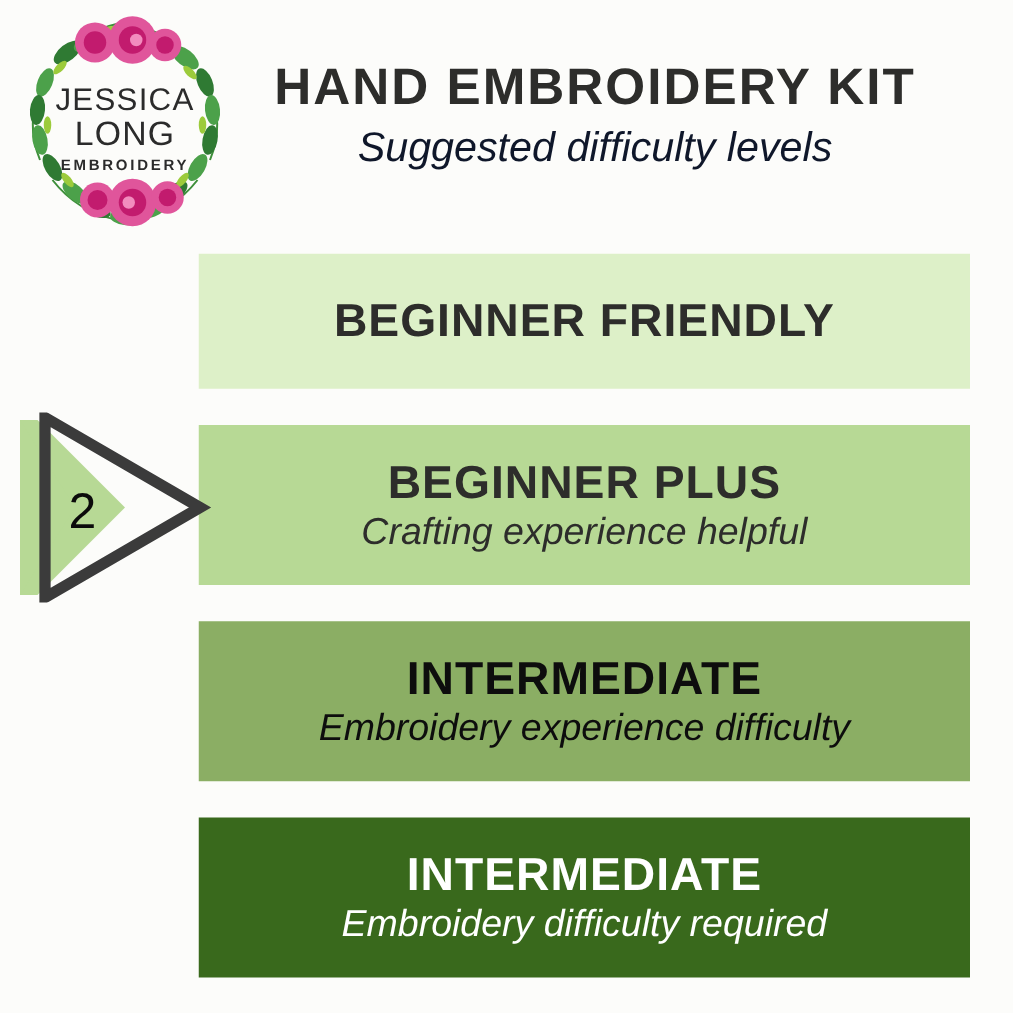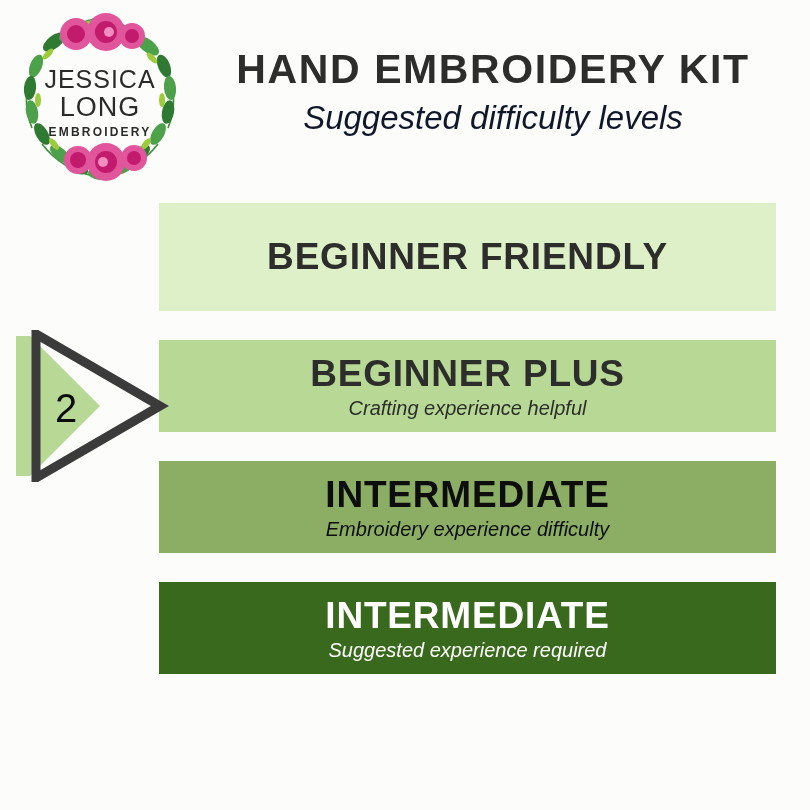--- a/index.html
+++ b/index.html
@@ -39,21 +39,21 @@
   .logo-text-embroidery {
     font-family: "Liberation Sans", sans-serif;
     font-weight: 700;
     fill: #2b2b2b;
     letter-spacing: 2.2px;
   }
 
   
   .header {
     position: absolute;
-    left: 193px;
+    left: 176px;
     top: 48px;
     width: 600px;
     text-align: center;
   }
   .title {
     font-family: "Liberation Sans", sans-serif;
     font-size: 41px;
     font-weight: 700;
     letter-spacing: 1.6px;
     color: #2d2d2b;
@@ -83,33 +83,33 @@
     width: 617px;
     box-sizing: border-box;
     display: flex;
     flex-direction: column;
     align-items: center;
     justify-content: center;
     margin-bottom: 29px;
     padding: 0 10px;
   }
   .level-bar.h1 { height: 108px; }
-  .level-bar.h2 { height: 92px; }
+  .level-bar.h2 { height: 128px; }
   .level-name {
     font-family: "Liberation Sans", sans-serif;
     font-size: 37px;
     font-weight: 700;
     letter-spacing: 0.8px;
     line-height: 1.12;
     white-space: nowrap;
   }
   .level-desc {
     font-family: "Liberation Sans", sans-serif;
     font-style: italic;
-    font-size: 20px;
+    font-size: 30px;
     font-weight: 400;
     line-height: 1.12;
     margin-top: 2px;
     white-space: nowrap;
   }
   .level-bar.lvl1 { background: #DDF0C8; }
   .level-bar.lvl2 { background: #B7D995; }
   .level-bar.lvl3 { background: #8BAE64; }
   .level-bar.lvl4 { background: #39691C; }
   .level-bar.lvl1 .level-name,
@@ -228,21 +228,21 @@
       <div class="level-desc">Crafting experience helpful</div>
     </div>
 
     <div class="level-bar lvl3 h2">
       <div class="level-name">INTERMEDIATE</div>
       <div class="level-desc">Embroidery experience difficulty</div>
     </div>
 
     <div class="level-bar lvl4 h2">
       <div class="level-name">INTERMEDIATE</div>
-      <div class="level-desc">Suggested experience required</div>
+      <div class="level-desc">Embroidery difficulty required</div>
     </div>
 
   </div>
 
   <div class="marker">
     <svg width="162" height="152" viewBox="0 0 162 152" xmlns="http://www.w3.org/2000/svg">
 
       <polygon points="8,6 8,146 22,146 92,76 22,6" fill="#B7D995"></polygon>
       <polygon points="8,6 52,76 8,146" fill="#B7D995"></polygon>
 

